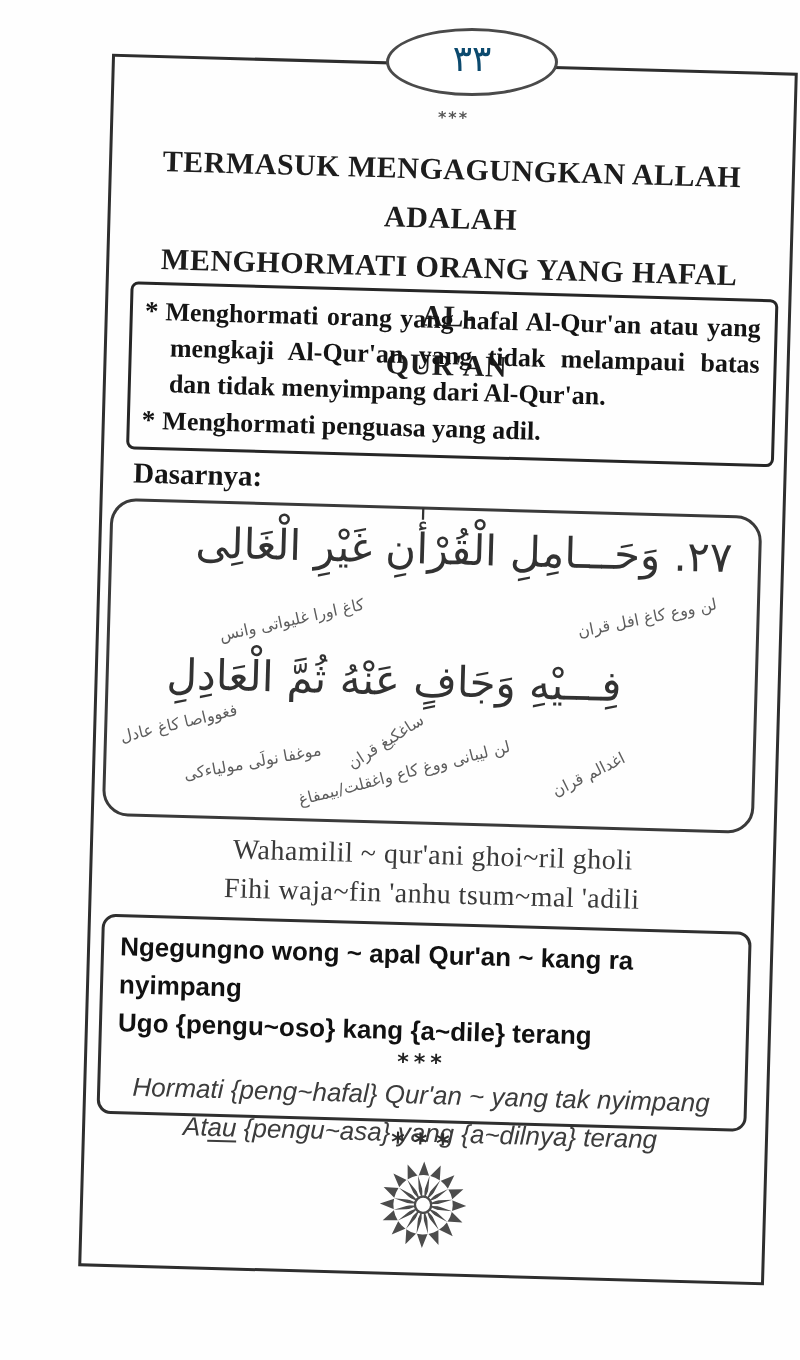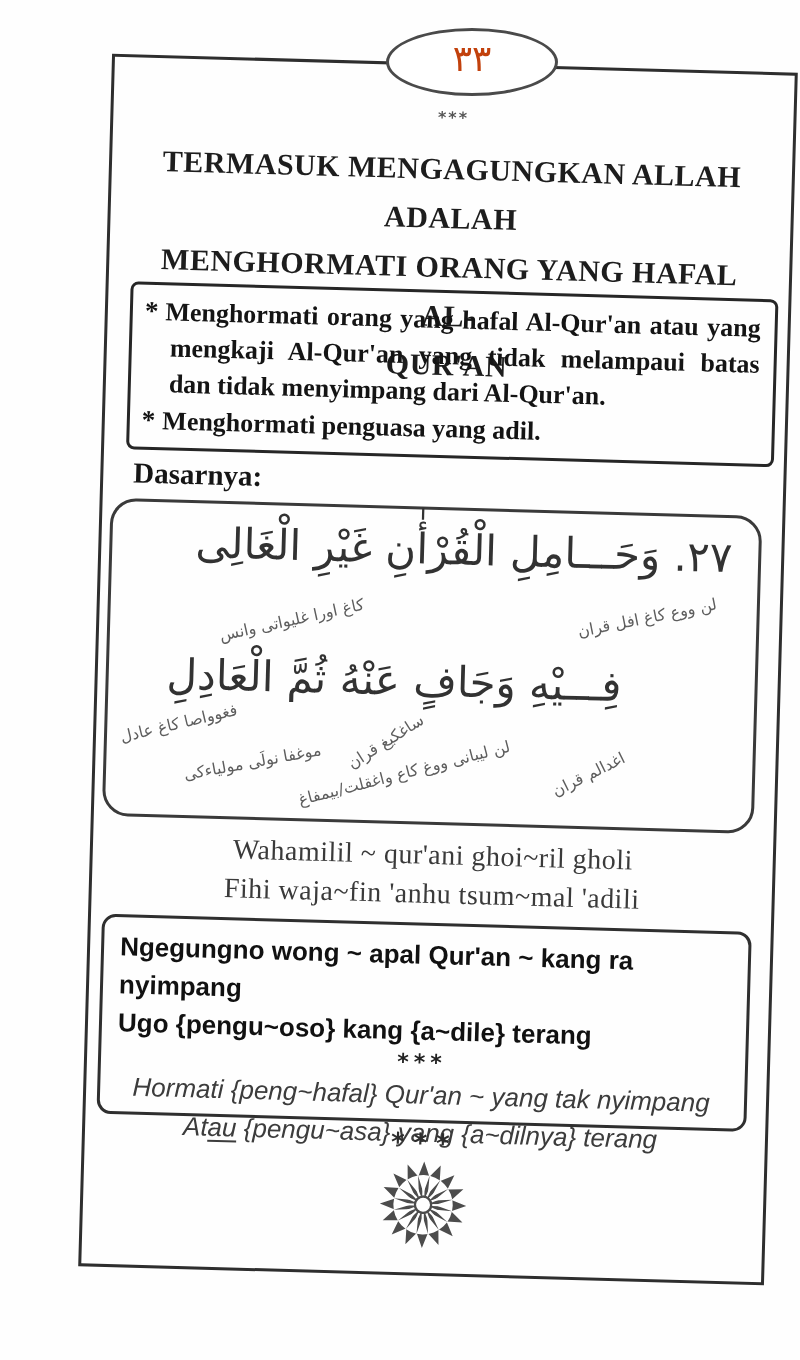--- a/index.html
+++ b/index.html
@@ -18,21 +18,21 @@
     background:transparent;
   }
   
   .page-oval{
     position:absolute;left:386px;top:28px;width:166px;height:62px;
     background:#fff;border:3px solid #4a4a4a;border-radius:50%;
     display:flex;align-items:center;justify-content:center;z-index:6;
   }
   .page-oval .num{
     font-family:"DejaVu Sans", sans-serif;
-    font-size:36px;color:#c2410c;letter-spacing:6px;line-height:1;
+    font-size:36px;color:#0c4a6e;letter-spacing:6px;line-height:1;
     padding-bottom:6px;
   }
   
   .sep-small{
     position:absolute;left:0;width:100%;text-align:center;
     font-family:"DejaVu Sans", sans-serif;
     font-weight:bold;color:#555;
   }
   .sep-top{top:42px;font-size:16px;letter-spacing:2px;}
   .sep-bottom{top:1062px;font-size:26px;letter-spacing:9px;color:#2d2d2d;}

